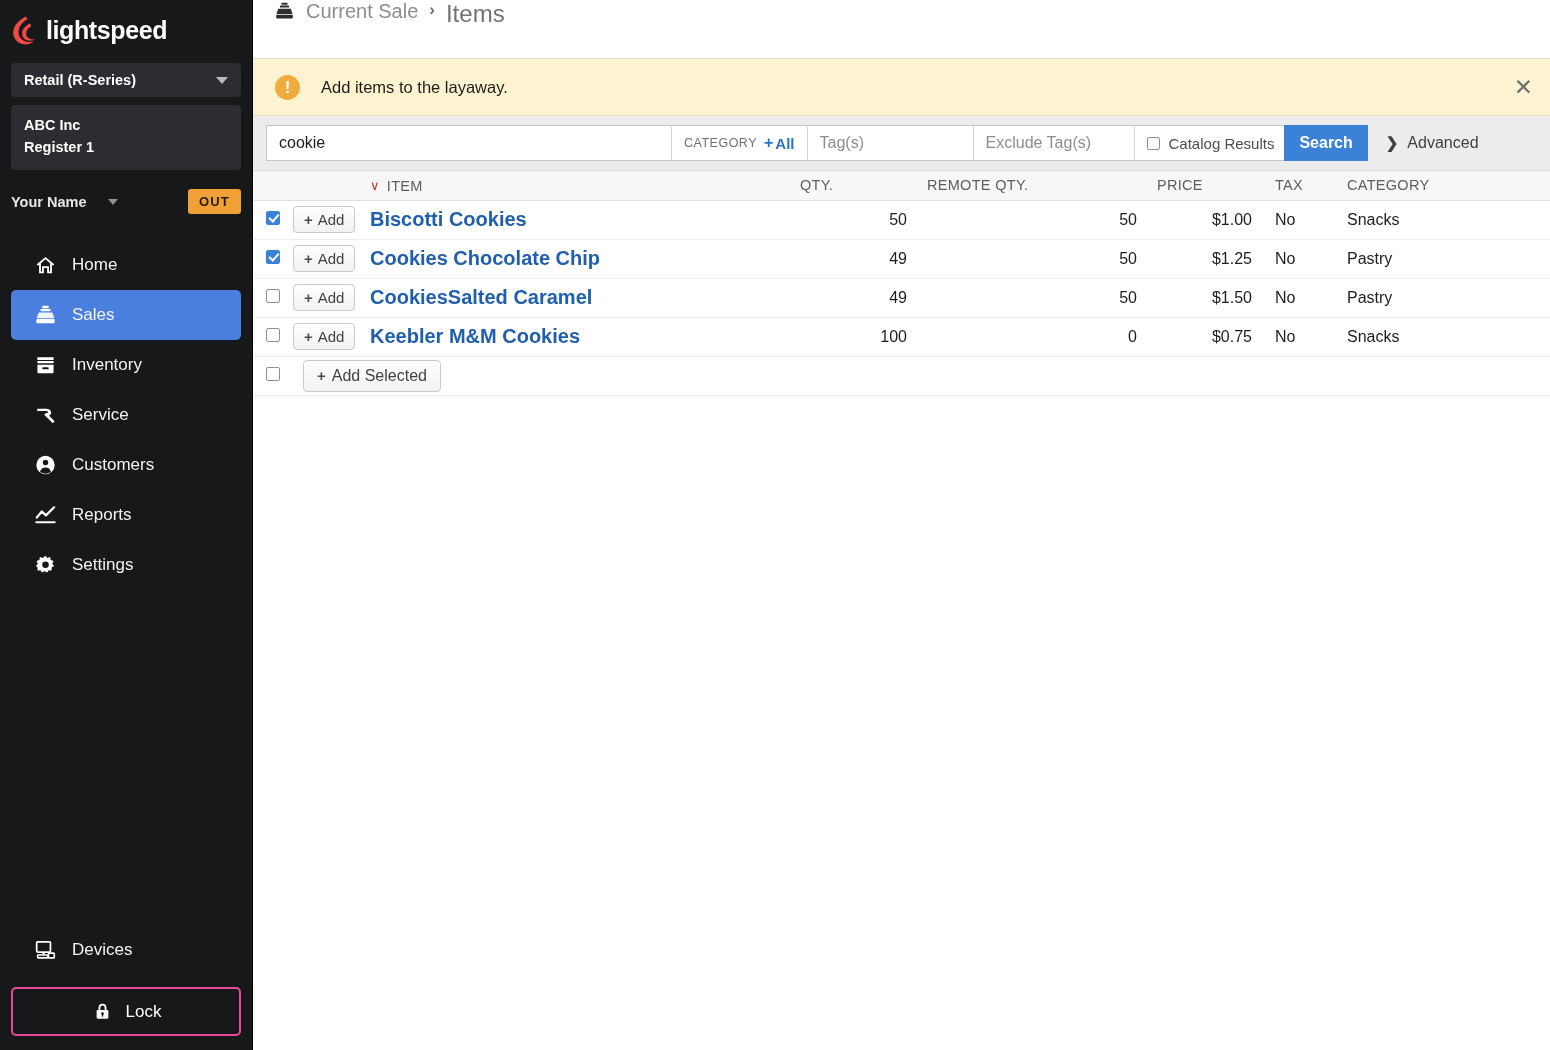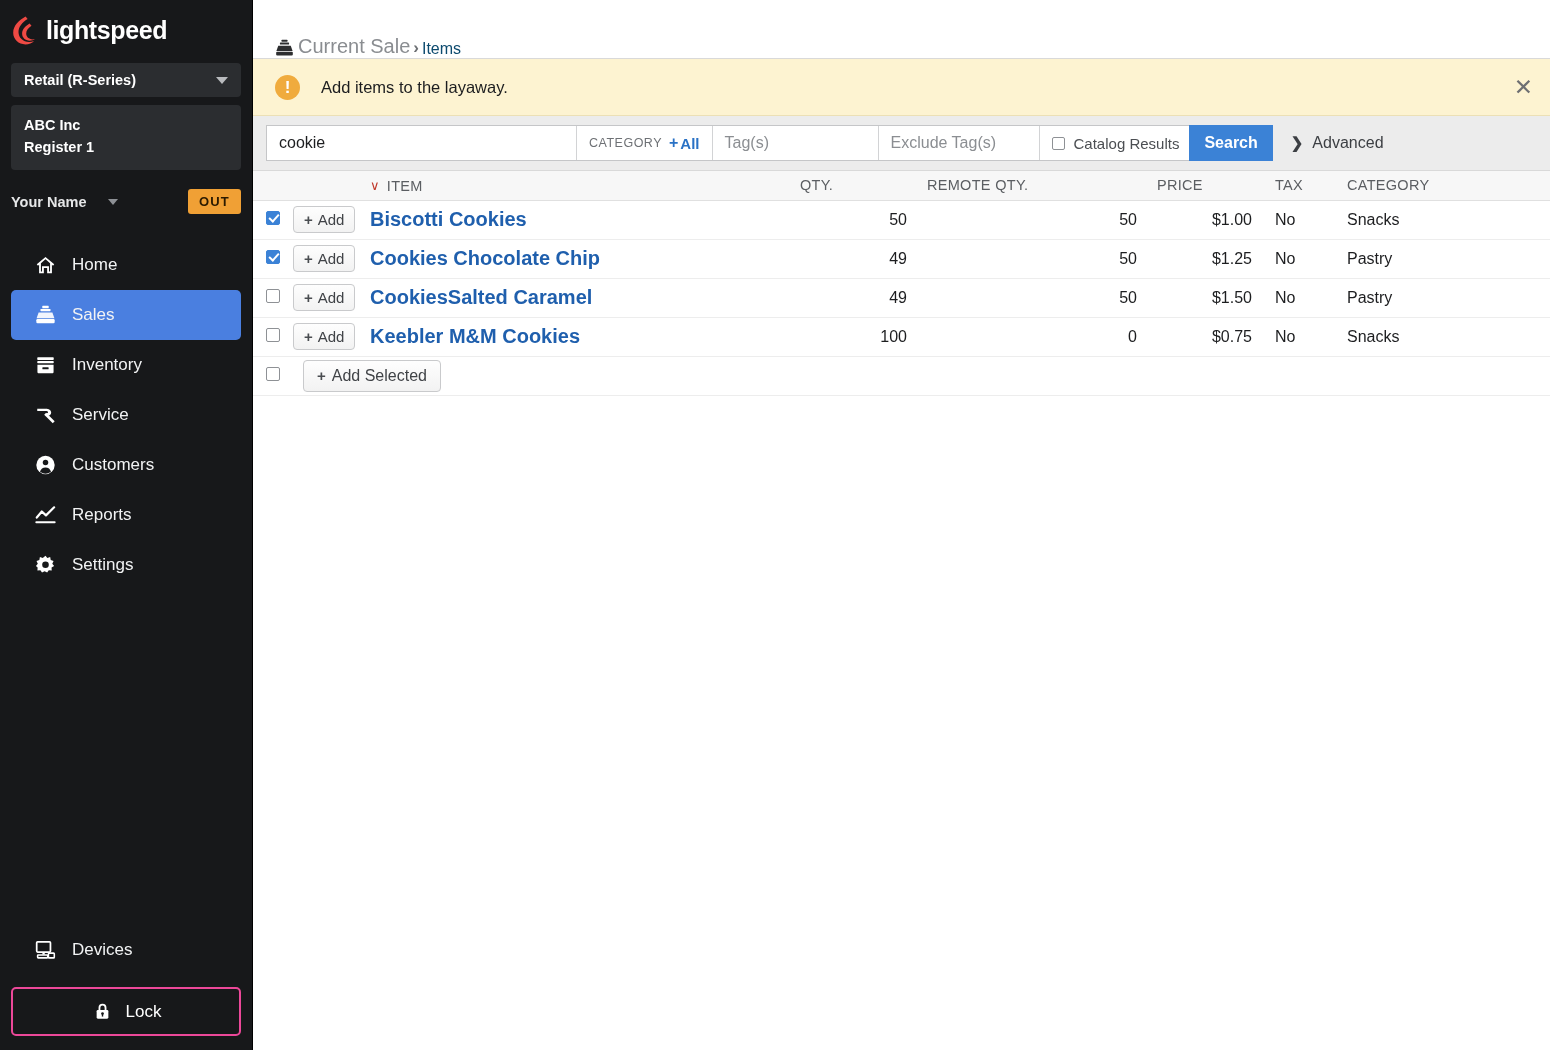--- a/index.html
+++ b/index.html
@@ -73,28 +73,28 @@
     margin: 0 11px 14px 11px; height: 49px;
     border: 2px solid #ec4899; border-radius: 5px;
     display: flex; align-items: center; justify-content: center; gap: 11px;
     color: #fff; font-size: 17px;
   }
 
   
   .main { flex: 1 1 auto; height: 1050px; background: #fff; display: flex; flex-direction: column; }
 
   .breadcrumb {
-    height: 59px; display: flex; align-items: flex-end; gap: 3px;
+    height: 59px; display: flex; align-items: flex-start; gap: 11px;
     padding-left: 21px; border-bottom: 1px solid #d9d9d9;
     background: #fff;
   }
   .bc-icon { width: 21px; height: 21px; display:flex; align-items:center; }
   .bc-link { color: #8a8d91; font-size: 20px; }
   .bc-sep { color: #6d7074; font-size: 17px; font-weight: 700; }
-  .bc-current { color: #0c4a6e; font-size: 16px; }
+  .bc-current { color: #737373; font-size: 24px; }
 
   .notice {
     height: 57px; background: #fdf3d1; border-bottom: 1px solid #ece0b6;
     display: flex; align-items: center; padding: 0 18px 0 22px;
     position: relative;
   }
   .notice-icon {
     width: 25px; height: 25px; border-radius: 50%; background: #f0ab3d;
     display: flex; align-items: center; justify-content: center;
     color: #fff; font-size: 17px; font-weight: 700; line-height: 1;
@@ -112,21 +112,21 @@
   }
   .sfields {
     display: flex; align-items: stretch; height: 36px;
     background: #fff; border: 1px solid #c5c6c8; border-right: none;
   }
   .sf {
     display: flex; align-items: center; height: 100%;
     border-right: 1px solid #d2d3d5; padding: 0 12px;
     background: #fff;
   }
-  .sf-query { width: 310px; font-size: 16px; color: #1d1e20; }
+  .sf-query { width: 405px; font-size: 16px; color: #1d1e20; }
   .sf-cat { gap: 7px; }
   .cat-label { font-size: 12.5px; color: #6e7175; letter-spacing: 0.5px; }
   .cat-all { color: #2a72c5; font-size: 15px; font-weight: 600; display:flex; align-items:center; gap:2px;}
   .cat-plus { color: #2a72c5; font-weight: 700; font-size: 16px; }
   .sf-tags { width: 166px; }
   .sf-ex { width: 161px; }
   .ph { color: #8b8e92; font-size: 16px; }
   .sf-cat-res { gap: 9px; border-right: none; padding-right: 10px; }
   .cbx {
     width: 13px; height: 13px; border: 1px solid #8e9195; background: #fff;

